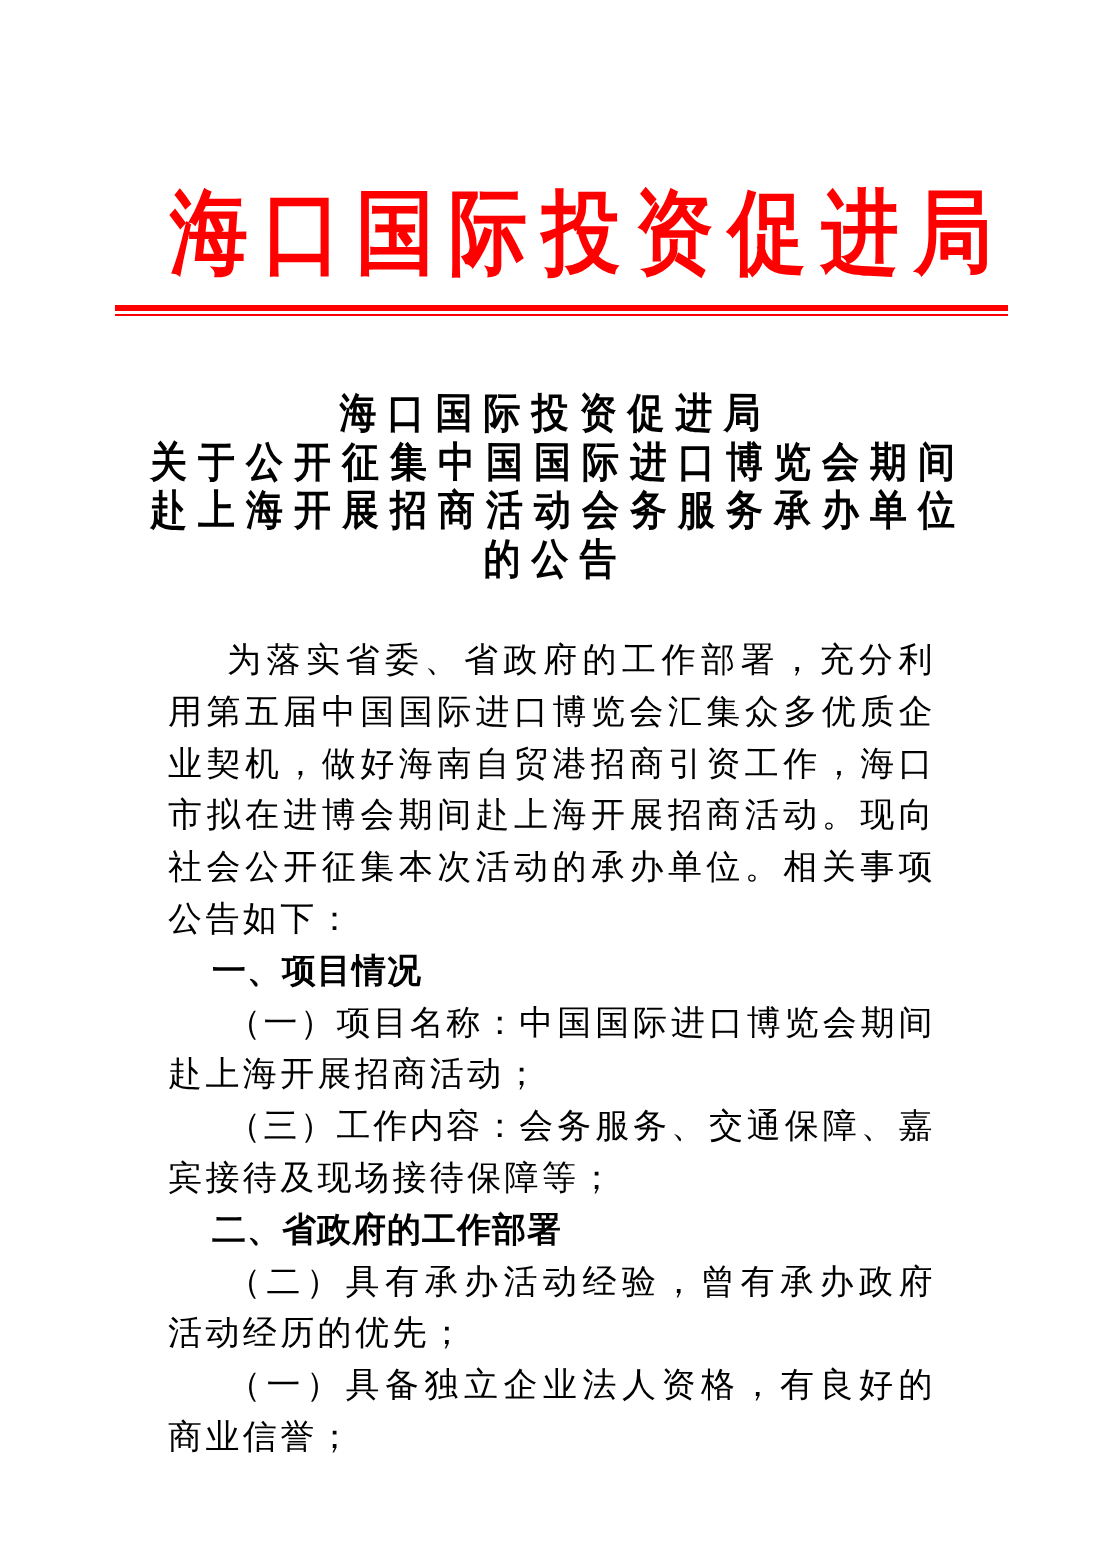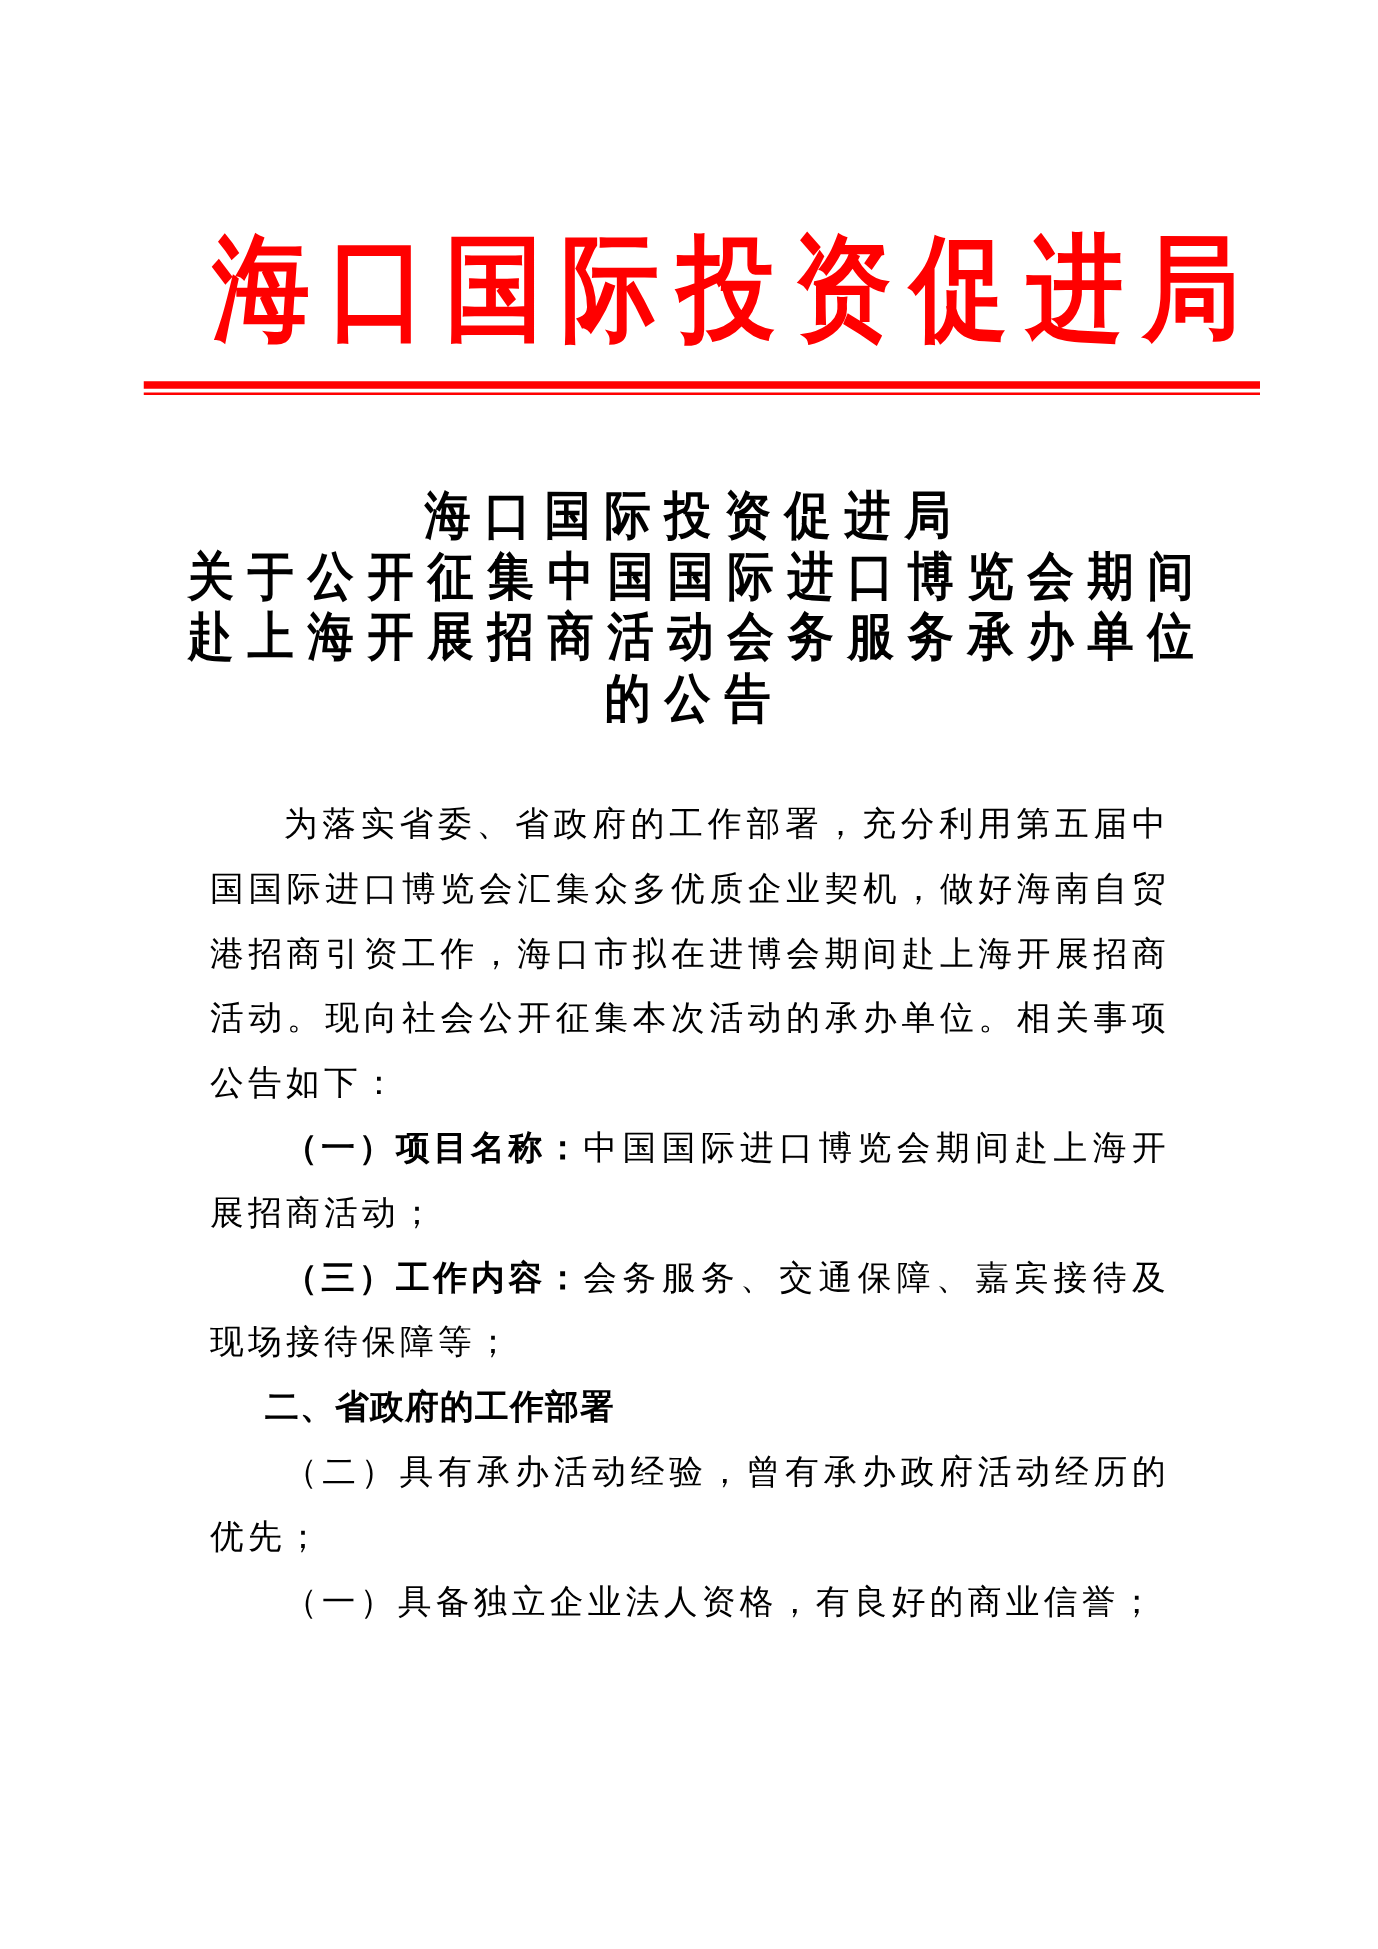--- a/index.html
+++ b/index.html
@@ -82,40 +82,40 @@
     transform: scaleY(1.12);
     margin-right: -11px;
   }
   
   .body {
     position: absolute;
     left: 168px;
     top: 634px;
     width: 768px;
     font-family: "DejaVu Serif", "Liberation Serif", serif;
-    font-size: 27px;
+    font-size: 34px;
     line-height: 51.8px;
     letter-spacing: 3.4px;
     text-align: justify;
   }
   .para {
     display: block;
     margin: 0;
     text-indent: 59px;
   }
   .heading {
     display: block;
     font-family: "DejaVu Sans", "Liberation Sans", sans-serif;
     font-weight: bold;
     letter-spacing: 1px;
     text-indent: 44px;
   }
   .label-bold {
     font-family: "DejaVu Sans", "Liberation Sans", sans-serif;
-    font-weight: bold;
+    font-weight: normal;
     letter-spacing: 2px;
   }
   .item {
     display: block;
     text-indent: 59px;
   }
   .item-plain {
     display: block;
     text-indent: 59px;
   }
@@ -135,20 +135,21 @@
   <div class="title-block">
     <span class="title-line">海口国际投资促进局</span>
     <span class="title-line">关于公开征集中国国际进口博览会期间</span>
     <span class="title-line">赴上海开展招商活动会务服务承办单位</span>
     <span class="title-line">的公告</span>
   </div>
 
   <div class="body">
     <p class="para">为落实省委、省政府的工作部署，充分利用第五届中国国际进口博览会汇集众多优质企业契机，做好海南自贸港招商引资工作，海口市拟在进博会期间赴上海开展招商活动。现向社会公开征集本次活动的承办单位。相关事项公告如下：</p>
 
+    <span class="heading">一、项目情况</span>
 
     <span class="item"><span class="label-bold">（一）项目名称：</span><span>中国国际进口博览会期间赴上海开展招商活动；</span></span>
 
 
     <span class="item"><span class="label-bold">（三）工作内容：</span><span>会务服务、交通保障、嘉宾接待及现场接待保障等；</span></span>
 
     <span class="heading">二、省政府的工作部署</span>
 
     <span class="item-plain">（二）具有承办活动经验，曾有承办政府活动经历的优先；</span>
     <span class="item-plain">（一）具备独立企业法人资格，有良好的商业信誉；</span>

